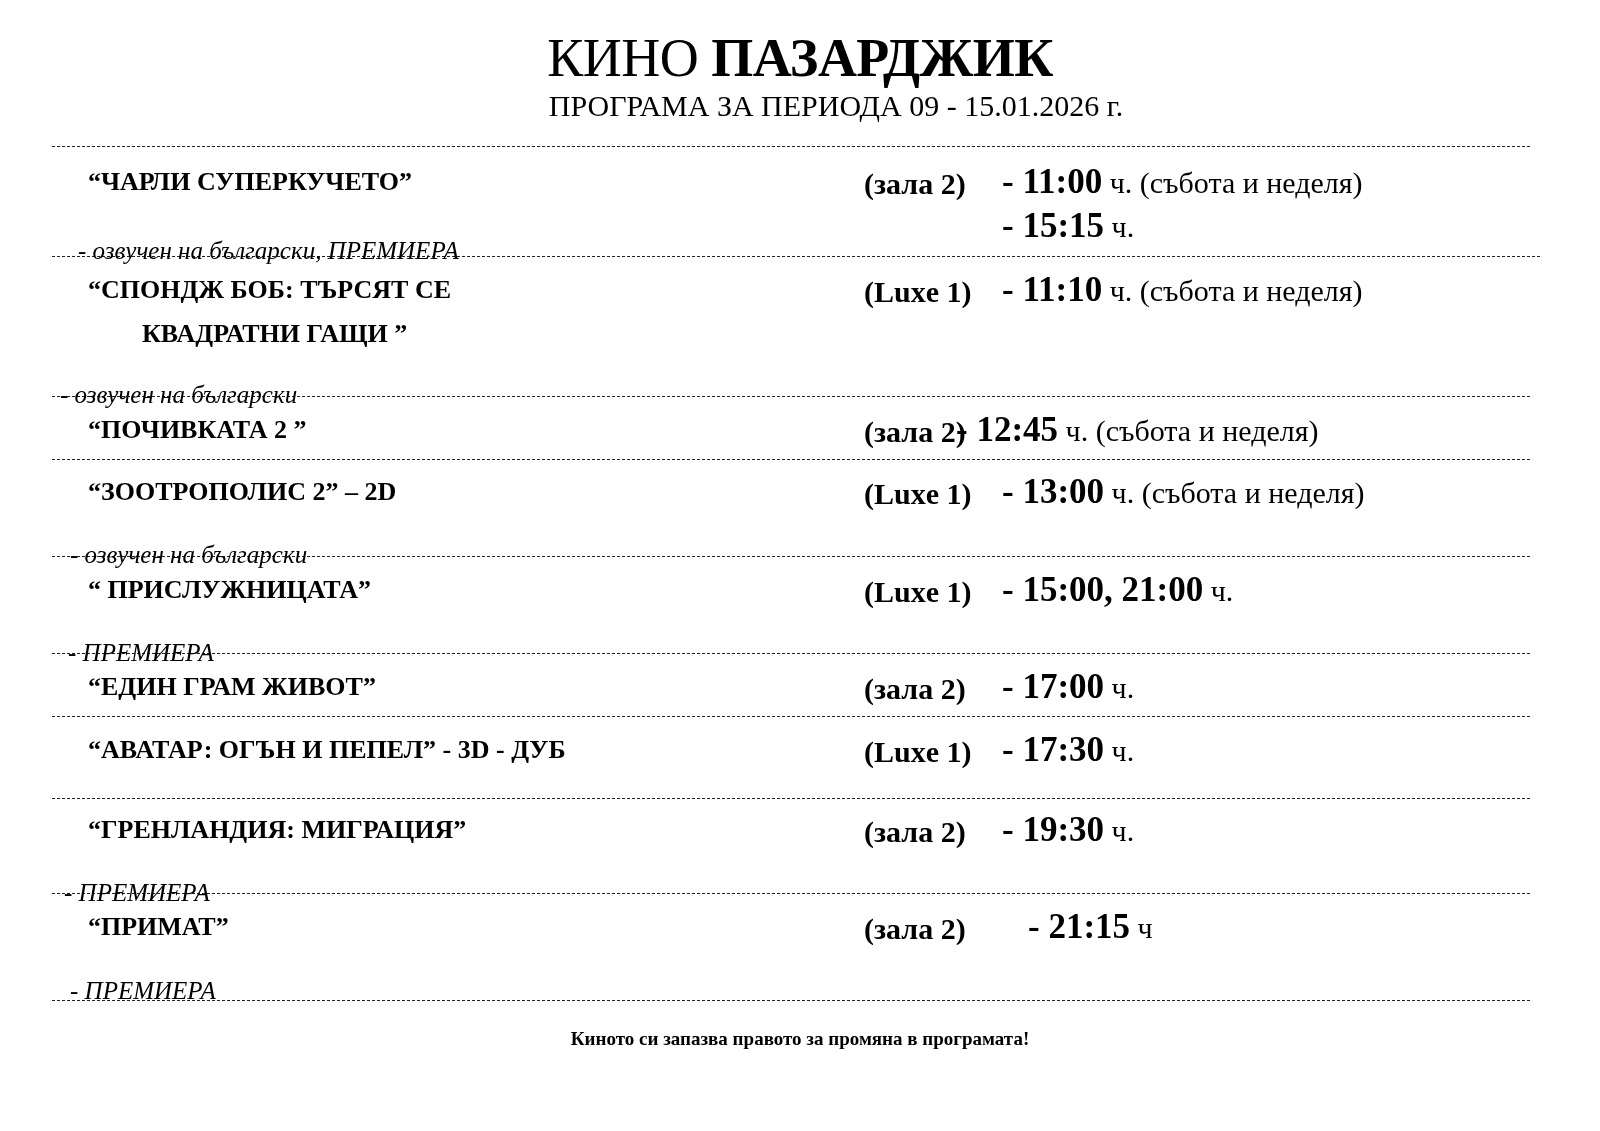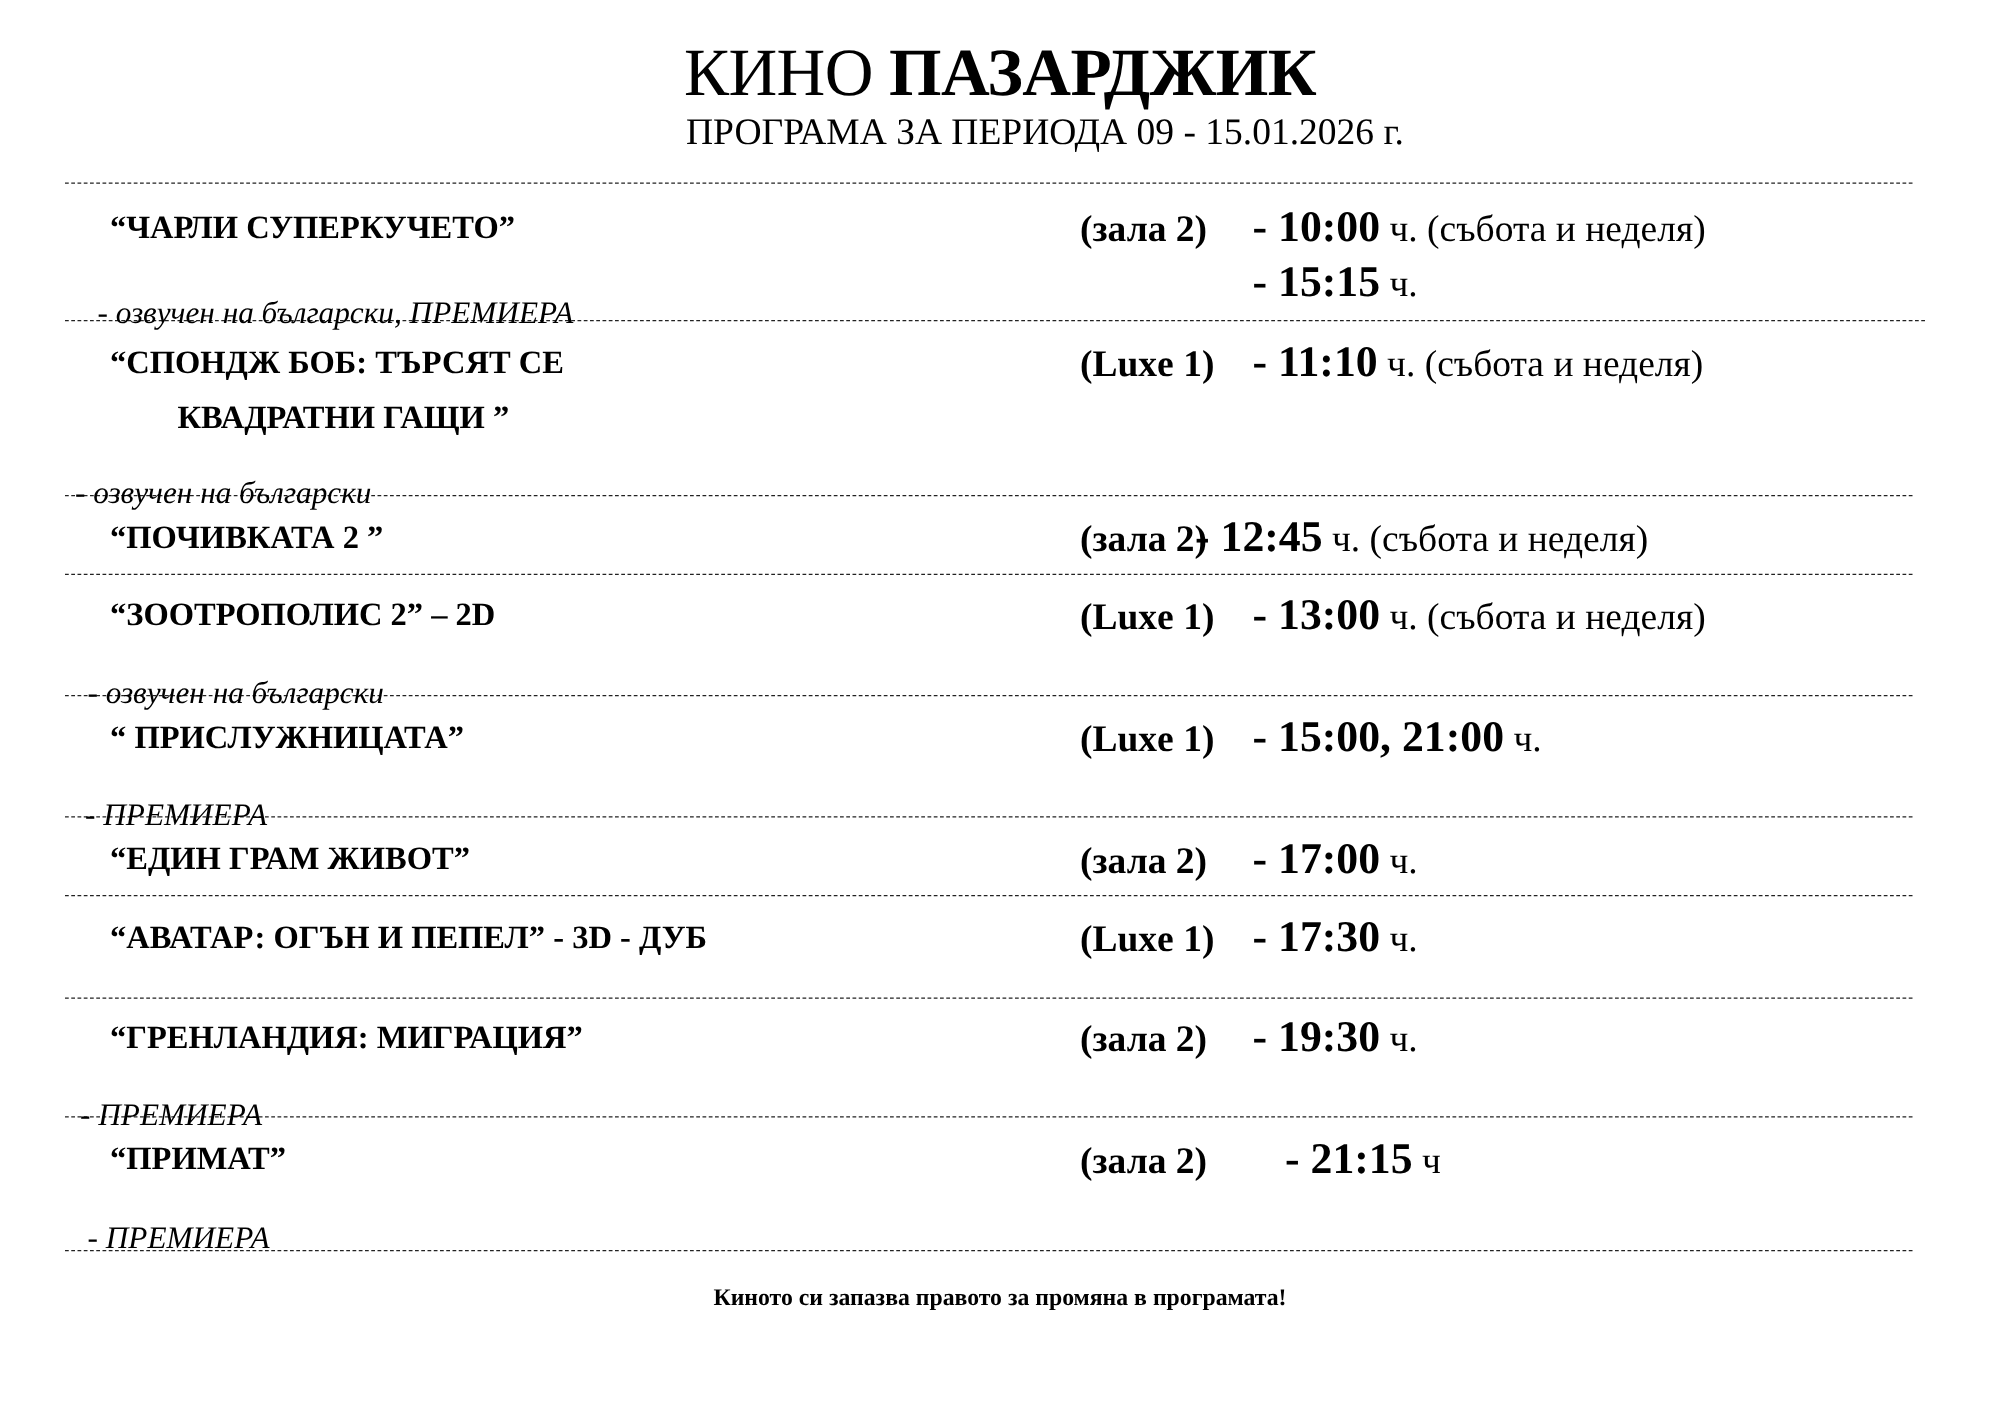--- a/index.html
+++ b/index.html
@@ -113,21 +113,21 @@
 <div class="dash" style="top:716px;width:1478px;"></div>
 <div class="dash" style="top:798px;width:1478px;"></div>
 <div class="dash" style="top:893px;width:1478px;"></div>
 <div class="dash" style="top:1000px;width:1478px;"></div>
 
 <div class="row" style="top:0;">
   <div class="film-title" style="top:162px;">“ЧАРЛИ СУПЕРКУЧЕТО”</div>
   <div class="film-note" style="top:214px;left:78px;">- озвучен на български, ПРЕМИЕРА</div>
   <div class="hall" style="top:164px;">(зала 2)</div>
   <div class="times" style="top:162px;left:1002px;">
-    <span class="t">- </span><span class="t">10:00</span><span class="u"> ч.</span><span class="extra"> (събота и неделя)</span>
+    <span class="t">- </span><span class="t">11:00</span><span class="u"> ч.</span><span class="extra"> (събота и неделя)</span>
   </div>
   <div class="times" style="top:206px;left:1002px;">
     <span class="t">- </span><span class="t">15:15</span><span class="u"> ч.</span>
   </div>
 </div>
 
 <div class="row" style="top:0;">
   <div class="film-title" style="top:270px;">“СПОНДЖ БОБ: ТЪРСЯТ СЕ</div>
   <div class="film-title second-line" style="top:314px;">КВАДРАТНИ ГАЩИ ”</div>
   <div class="film-note" style="top:358px;left:60px;">- озвучен на български</div>

